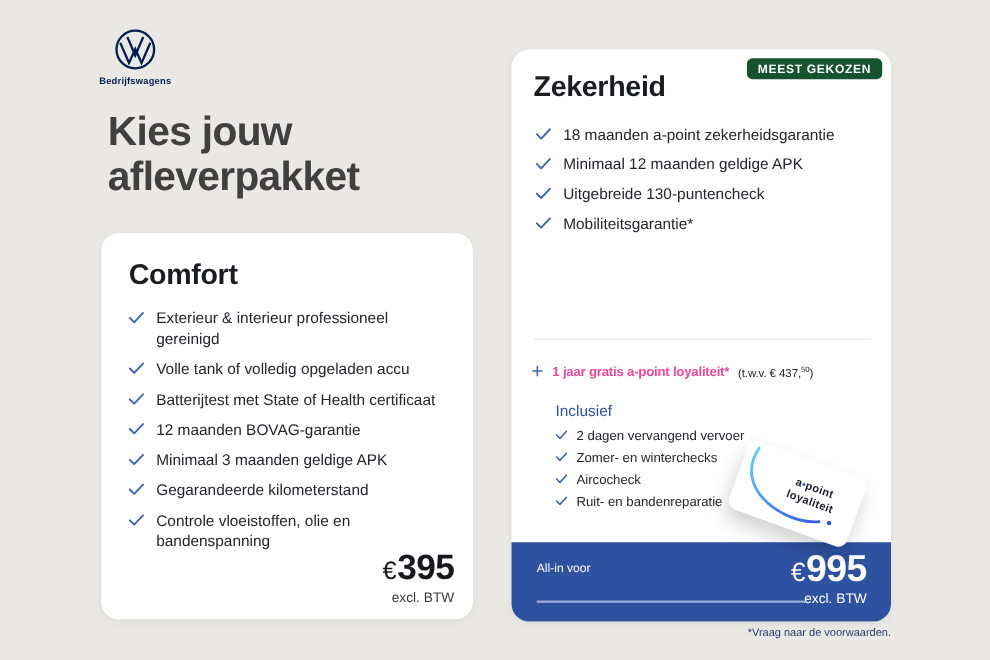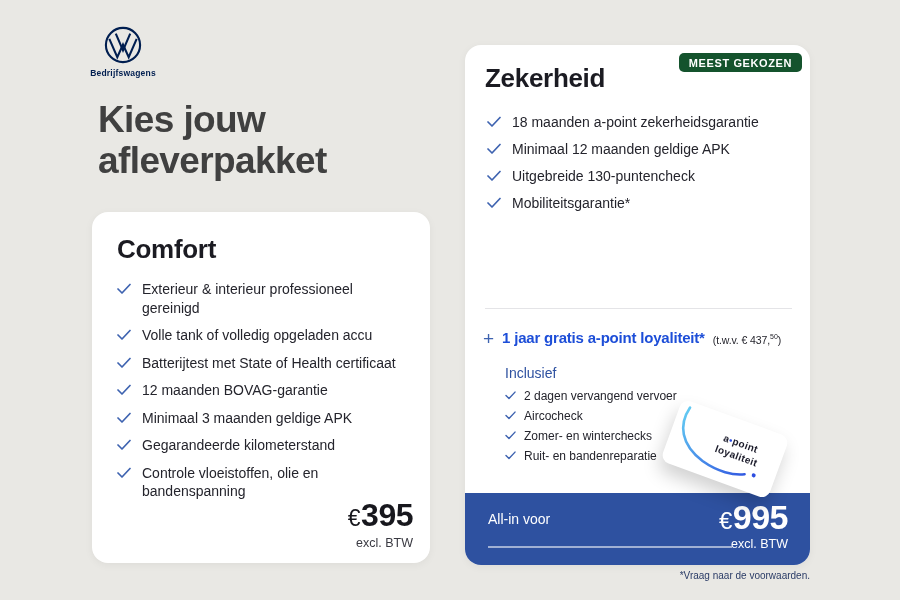--- a/index.html
+++ b/index.html
@@ -51,21 +51,21 @@
   .card-zekerheid .feature-list { left:22px; top:68px; width:300px; }
   .card-zekerheid .feature-list li { font-size:14px; margin-bottom:8.5px; }
   .card-zekerheid .feature-list li .txt { max-width:268px; }
 
   .divider { position:absolute; left:20px; top:263px; width:307px; height:1px; background:#E4E4E7; }
 
   .bonus-row { position:absolute; left:18px; top:284px; display:flex; align-items:baseline;
                gap:8px; white-space:nowrap; }
   .plus-icon { color:#3E63B0; font-size:19px; font-weight:400; line-height:16px;
                position:relative; top:2px; }
-  .bonus-title { font-size:15px; font-weight:bold; color:#1d4ed8; letter-spacing:-.2px; }
+  .bonus-title { font-size:12px; font-weight:bold; color:#ec4899; letter-spacing:-.2px; }
   .bonus-note { font-size:10.5px; color:#24242C; letter-spacing:-.1px; }
   .bonus-note sup { font-size:7px; }
 
   .inclusief { position:absolute; left:40px; top:320px; }
   .inclusief-label { font-size:14px; font-weight:normal; color:#2E51A0; }
   .sub-list { list-style:none; margin-top:9px; position:static; }
   .sub-list li { display:flex; gap:8px; margin-bottom:7px; font-size:12px;
                  line-height:13px; color:#24242C; }
   .sub-list .check { margin-top:1px; }
 
@@ -75,21 +75,21 @@
                   box-shadow:0 10px 18px rgba(0,0,0,.18); z-index:3; }
   .loyalty-card svg.arc { position:absolute; left:0; top:0; width:114px; height:66px; }
   .loyalty-text { position:absolute; left:34px; top:17px; width:72px; text-align:center;
                   font-size:10px; font-weight:bold; color:#1B1B2A; letter-spacing:.4px;
                   line-height:12.5px; }
   .loyalty-text .dot { color:#2D4EE0; font-size:9px; }
 
   
   .allin-footer { position:absolute; left:0; bottom:0; width:345px; height:72px;
                   background:#2E51A0; border-radius:0 0 16px 16px; z-index:2; }
-  .allin-label { position:absolute; left:23px; top:18px; color:#fff; font-size:14px; }
+  .allin-label { position:absolute; left:23px; top:18px; color:#fff; font-size:11px; }
   .allin-line { position:absolute; left:23px; top:53px; width:244px; height:2px;
                 background:rgba(255,255,255,.55); }
   .allin-price { position:absolute; right:22px; top:6px; color:#fff; font-size:34px;
                  font-weight:700; letter-spacing:-.5px; line-height:36px; }
   .allin-price .cur { font-size:24px; font-weight:400; margin-right:1px; }
   .allin-tax { position:absolute; right:22px; top:44px; color:#fff; font-size:12.5px; }
 
   .footnote { position:absolute; left:465px; top:570px; width:345px; text-align:right;
               font-size:10px; color:#2A3B66; }
 </style>
@@ -226,28 +226,28 @@
             <svg class="check" width="11" height="9" viewBox="0 0 14 12">
               <polyline points="1,6 5,10 13,1.5" fill="none" stroke="#3E63B0" stroke-width="1.9" stroke-linecap="round" stroke-linejoin="round"></polyline>
             </svg>
             <span class="txt">2 dagen vervangend vervoer</span>
           </li>
 
           <li>
             <svg class="check" width="11" height="9" viewBox="0 0 14 12">
               <polyline points="1,6 5,10 13,1.5" fill="none" stroke="#3E63B0" stroke-width="1.9" stroke-linecap="round" stroke-linejoin="round"></polyline>
             </svg>
+            <span class="txt">Zomer- en winterchecks</span>
+          </li>
+
+          <li>
+            <svg class="check" width="11" height="9" viewBox="0 0 14 12">
+              <polyline points="1,6 5,10 13,1.5" fill="none" stroke="#3E63B0" stroke-width="1.9" stroke-linecap="round" stroke-linejoin="round"></polyline>
+            </svg>
             <span class="txt">Aircocheck</span>
-          </li>
-
-          <li>
-            <svg class="check" width="11" height="9" viewBox="0 0 14 12">
-              <polyline points="1,6 5,10 13,1.5" fill="none" stroke="#3E63B0" stroke-width="1.9" stroke-linecap="round" stroke-linejoin="round"></polyline>
-            </svg>
-            <span class="txt">Zomer- en winterchecks</span>
           </li>
 
           <li>
             <svg class="check" width="11" height="9" viewBox="0 0 14 12">
               <polyline points="1,6 5,10 13,1.5" fill="none" stroke="#3E63B0" stroke-width="1.9" stroke-linecap="round" stroke-linejoin="round"></polyline>
             </svg>
             <span class="txt">Ruit- en bandenreparatie</span>
           </li>
         </ul>
     </div>

